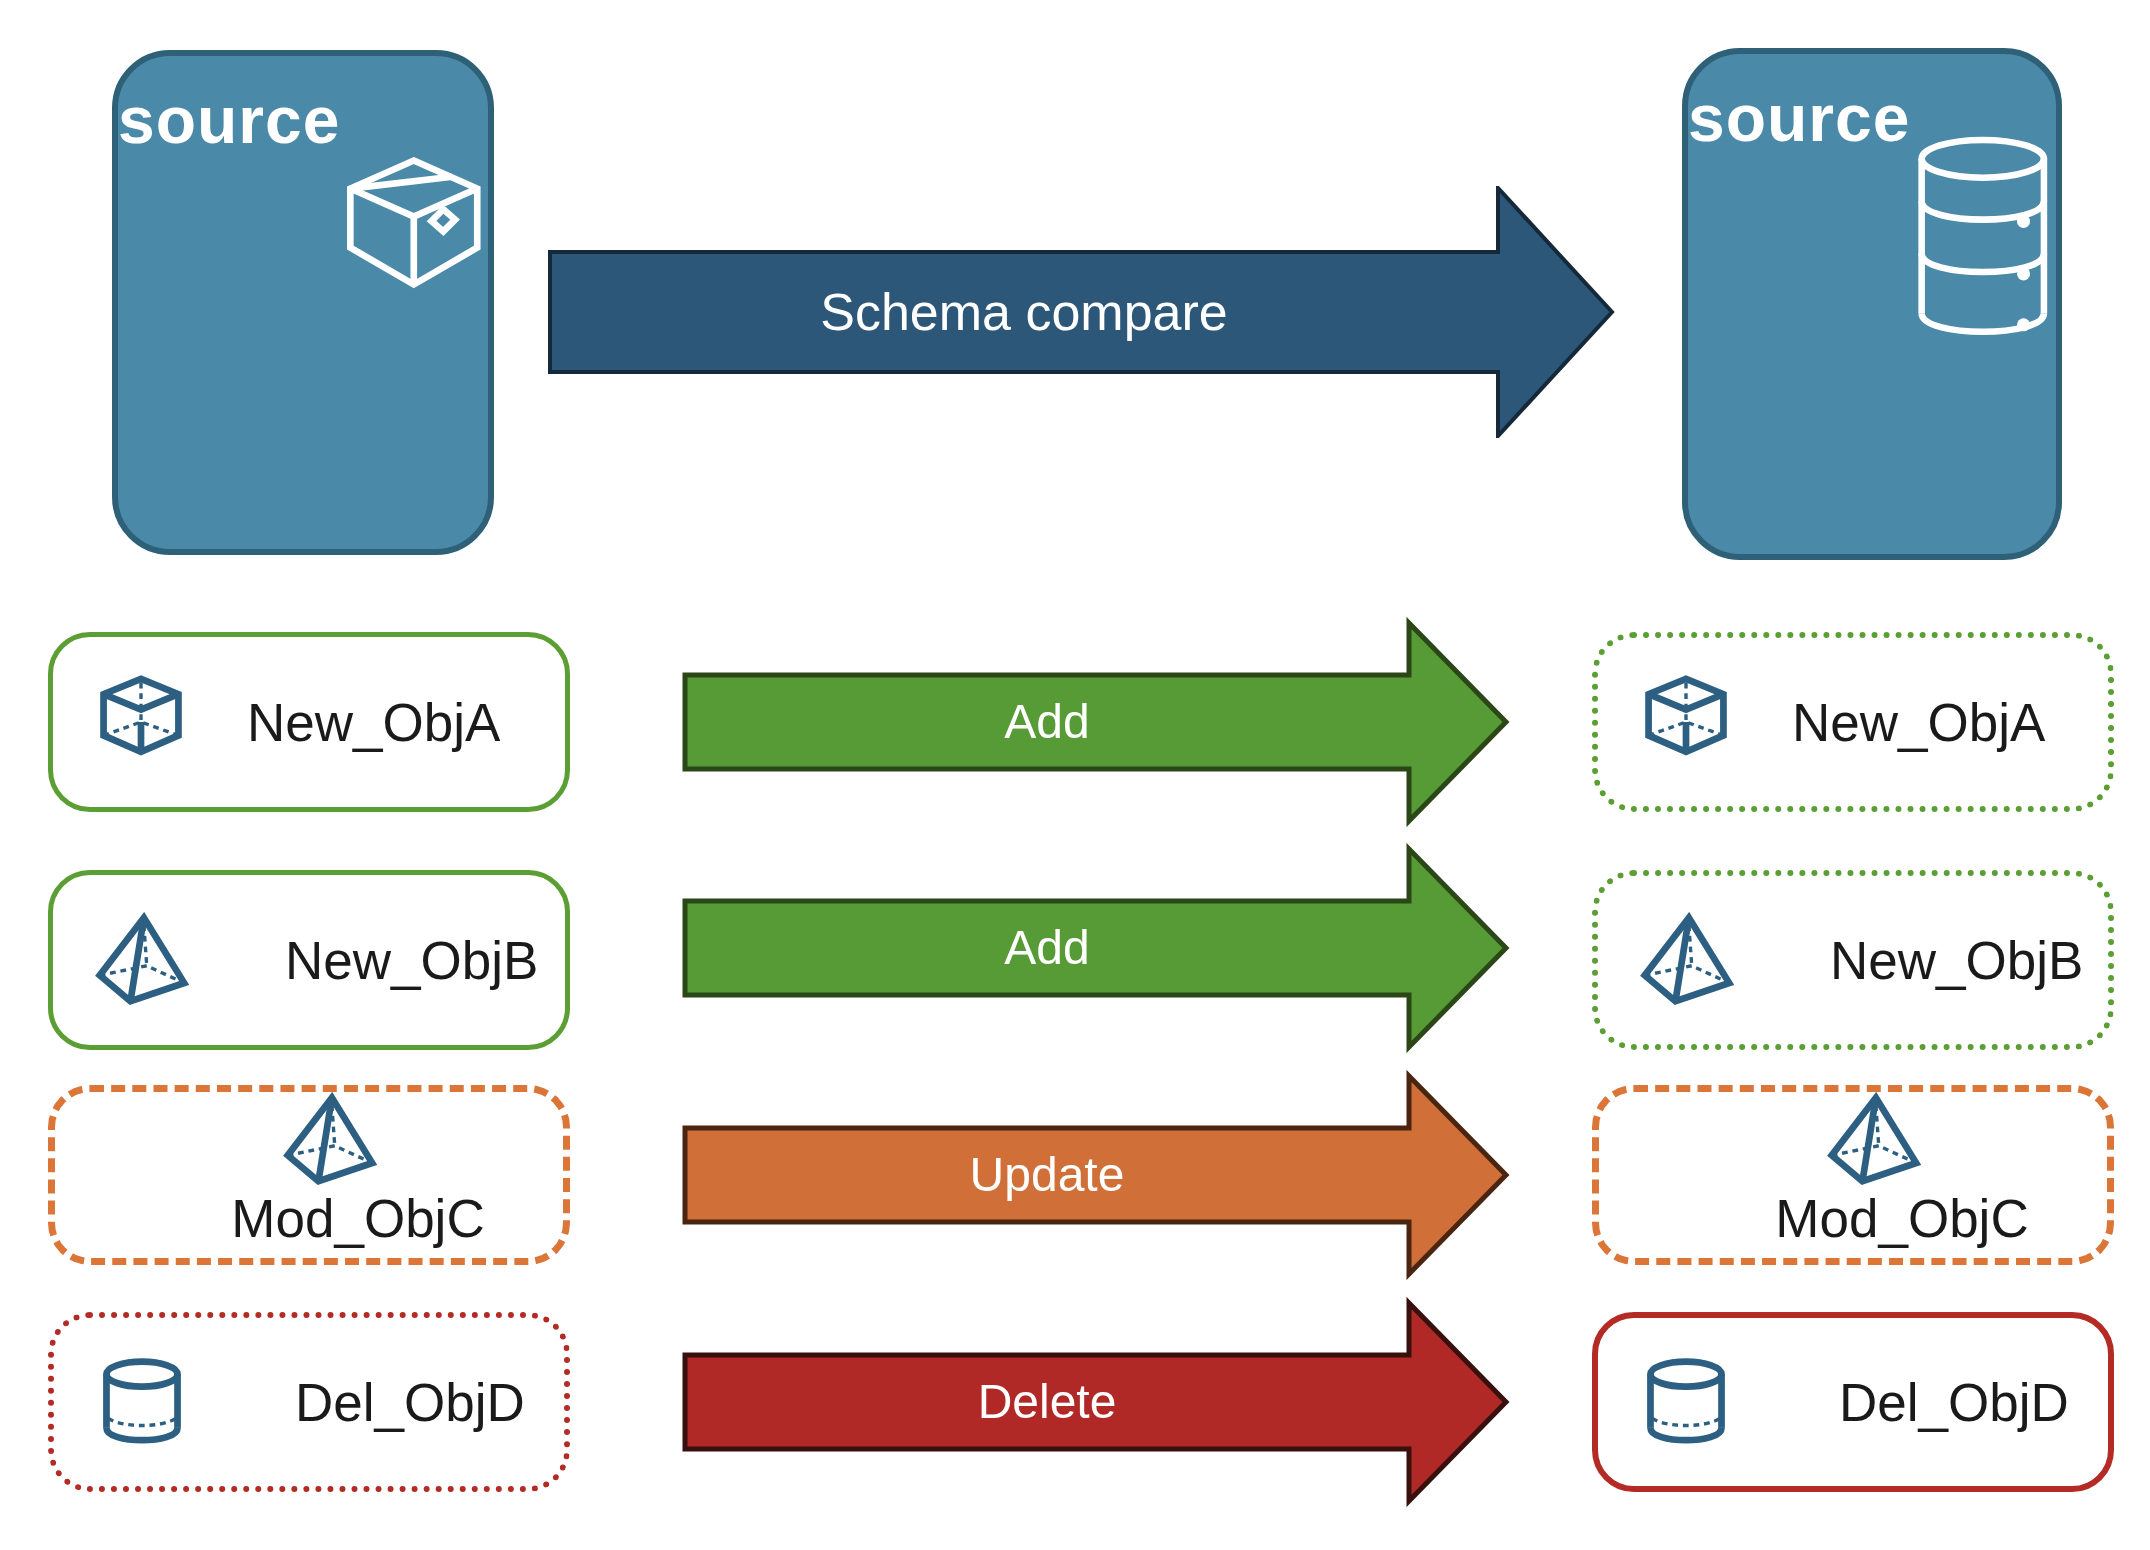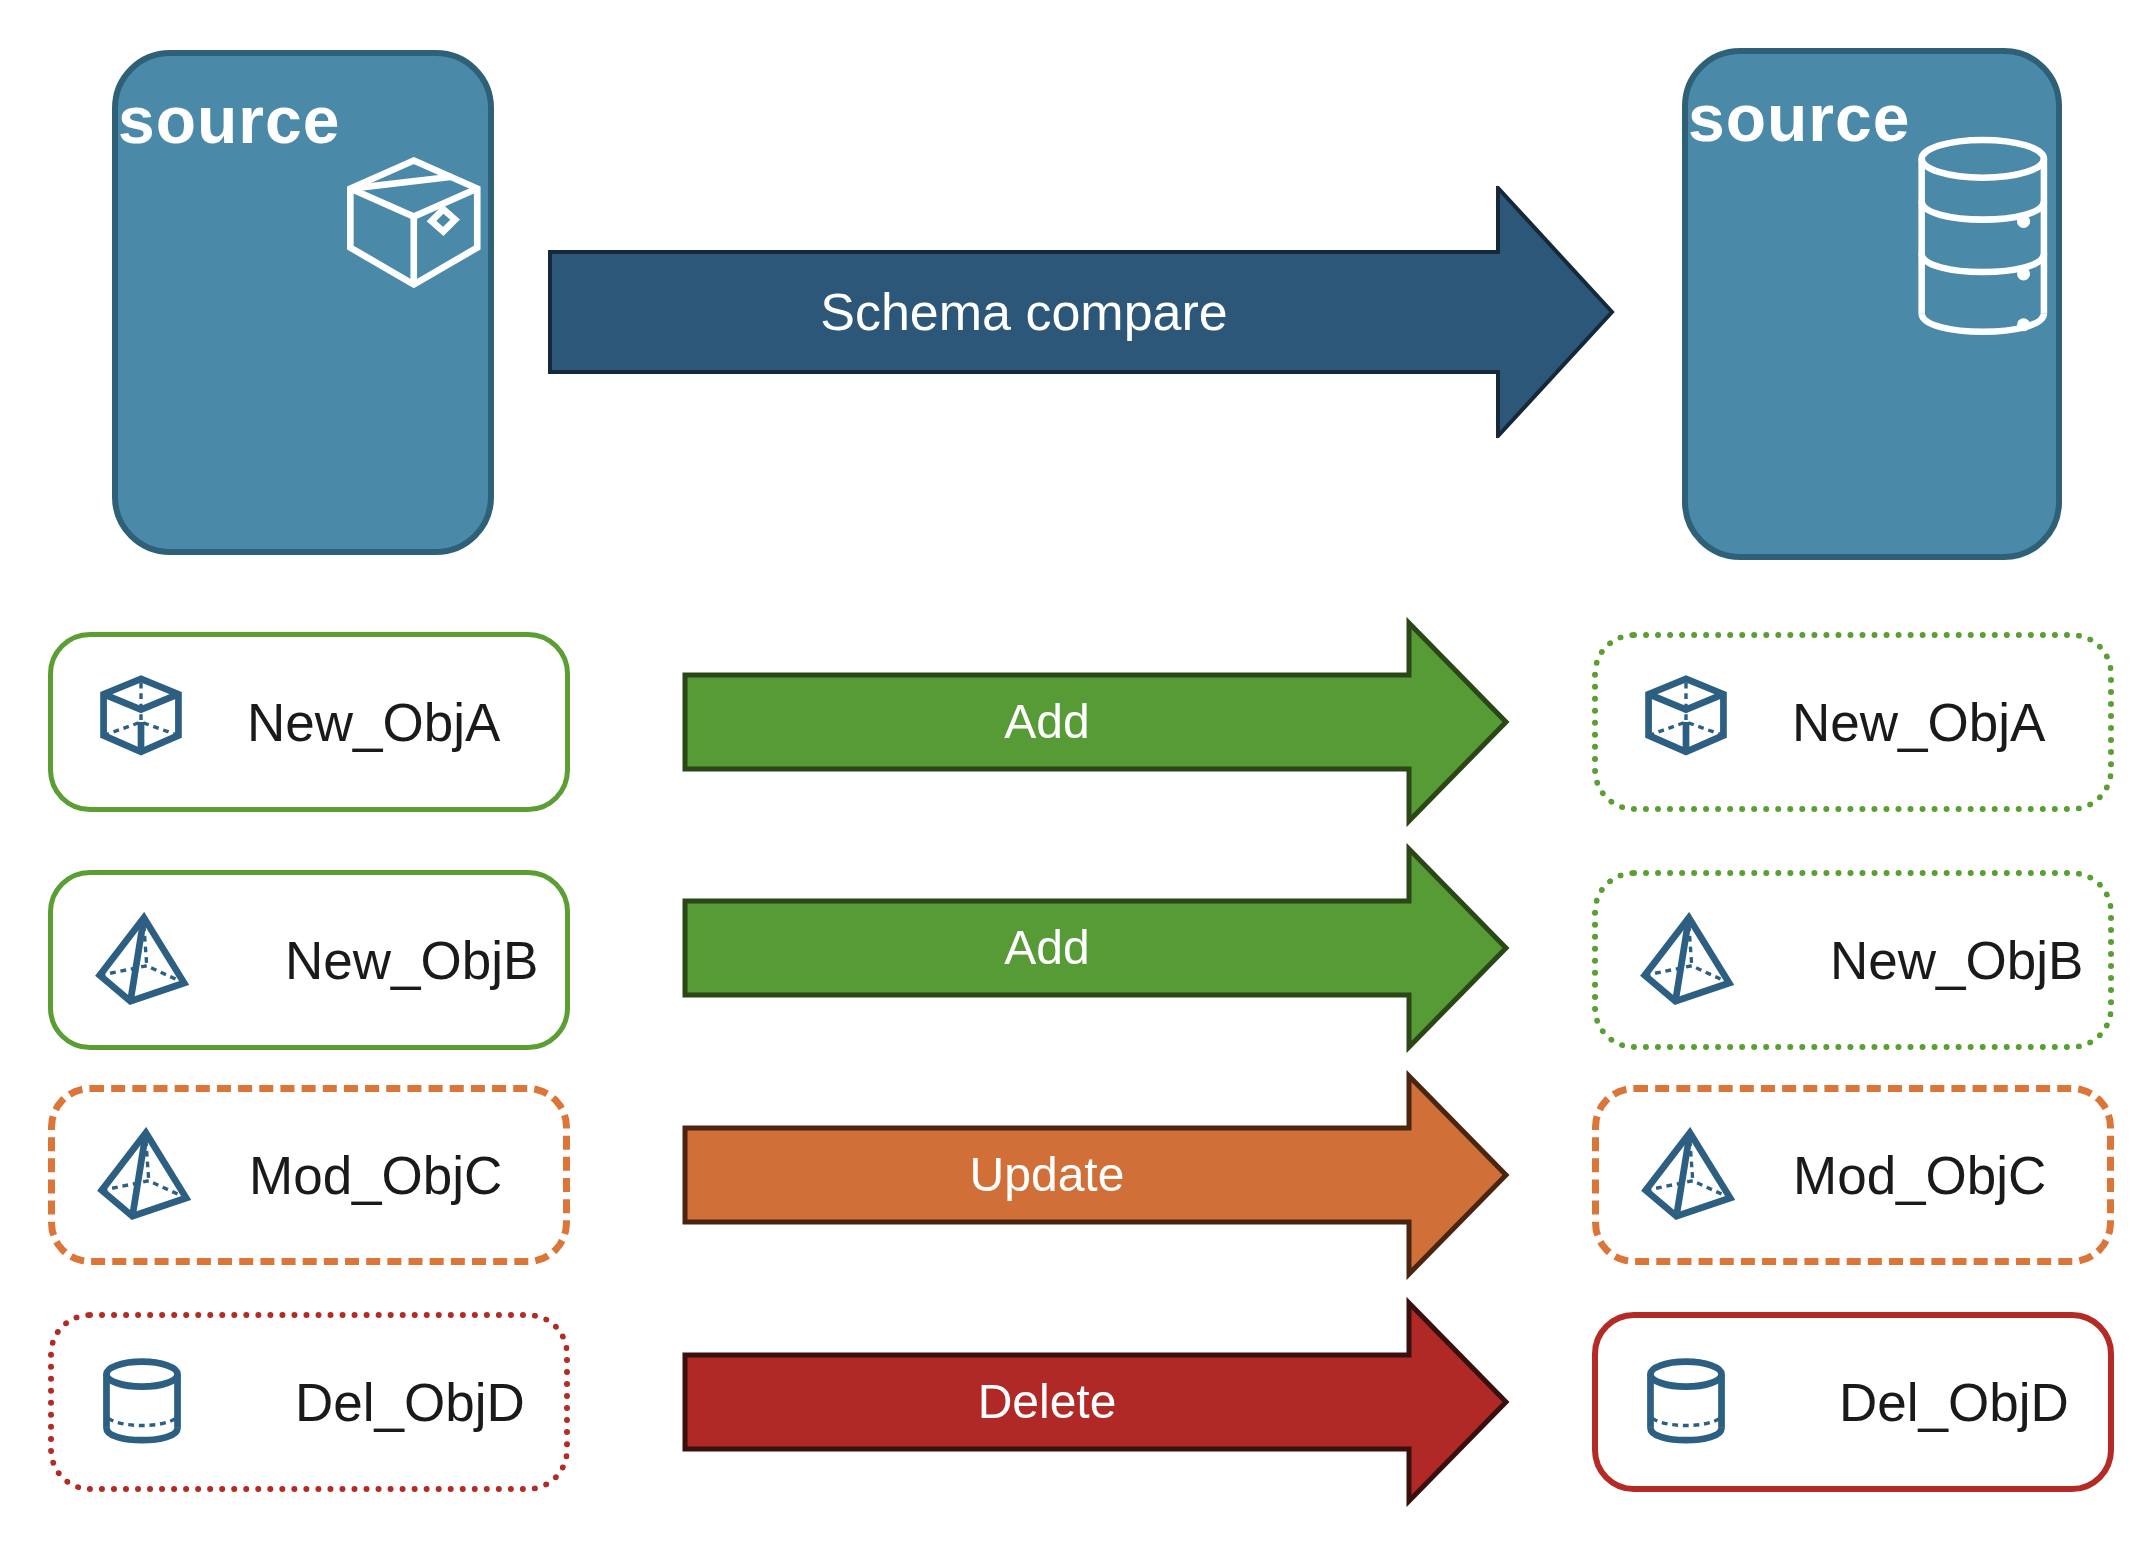--- a/index.html
+++ b/index.html
@@ -59,21 +59,21 @@
   .objbox .obj-label{
     margin-left:58px;
     font-size:53px;color:var(--label-text,#1A1A1A);
     white-space:nowrap;
   }
   .obj-icon{width:96px;height:96px;flex:0 0 auto;}
   .obj-icon .solid{stroke:var(--icon-blue,#2C5F81);fill:none;stroke-width:7;}
   .obj-icon .dashed{stroke:var(--icon-blue,#2C5F81);fill:none;stroke-width:3.5;stroke-dasharray:6 5;}
   .col-left{left:48px;}
   .col-right{left:1592px;}
-  .row-0{top:632px;}  .row-1{top:870px;gap:38px;}  .row-2{top:1085px;}  .row-3{top:1312px;gap:47px;}
+  .row-0{top:632px;}  .row-1{top:870px;gap:38px;}  .row-2{top:1085px;flex-direction:column;}  .row-3{top:1312px;gap:47px;}
   .arrow-row-0{top:617px;} .arrow-row-1{top:843px;} .arrow-row-2{top:1070px;} .arrow-row-3{top:1297px;}
   .border-green-solid{border:5px solid var(--box-green,#5B9E34);}
   .border-green-dotted{border:6px dotted var(--box-green,#5B9E34);}
   .border-orange-dashed{border:7px dashed var(--box-orange,#DB7538);}
   .border-red-dotted{border:6px dotted var(--box-red,#B32B24);}
   .border-red-solid{border:6px solid var(--box-red,#B32B24);}
 </style>
 </head>
 <body>
 

